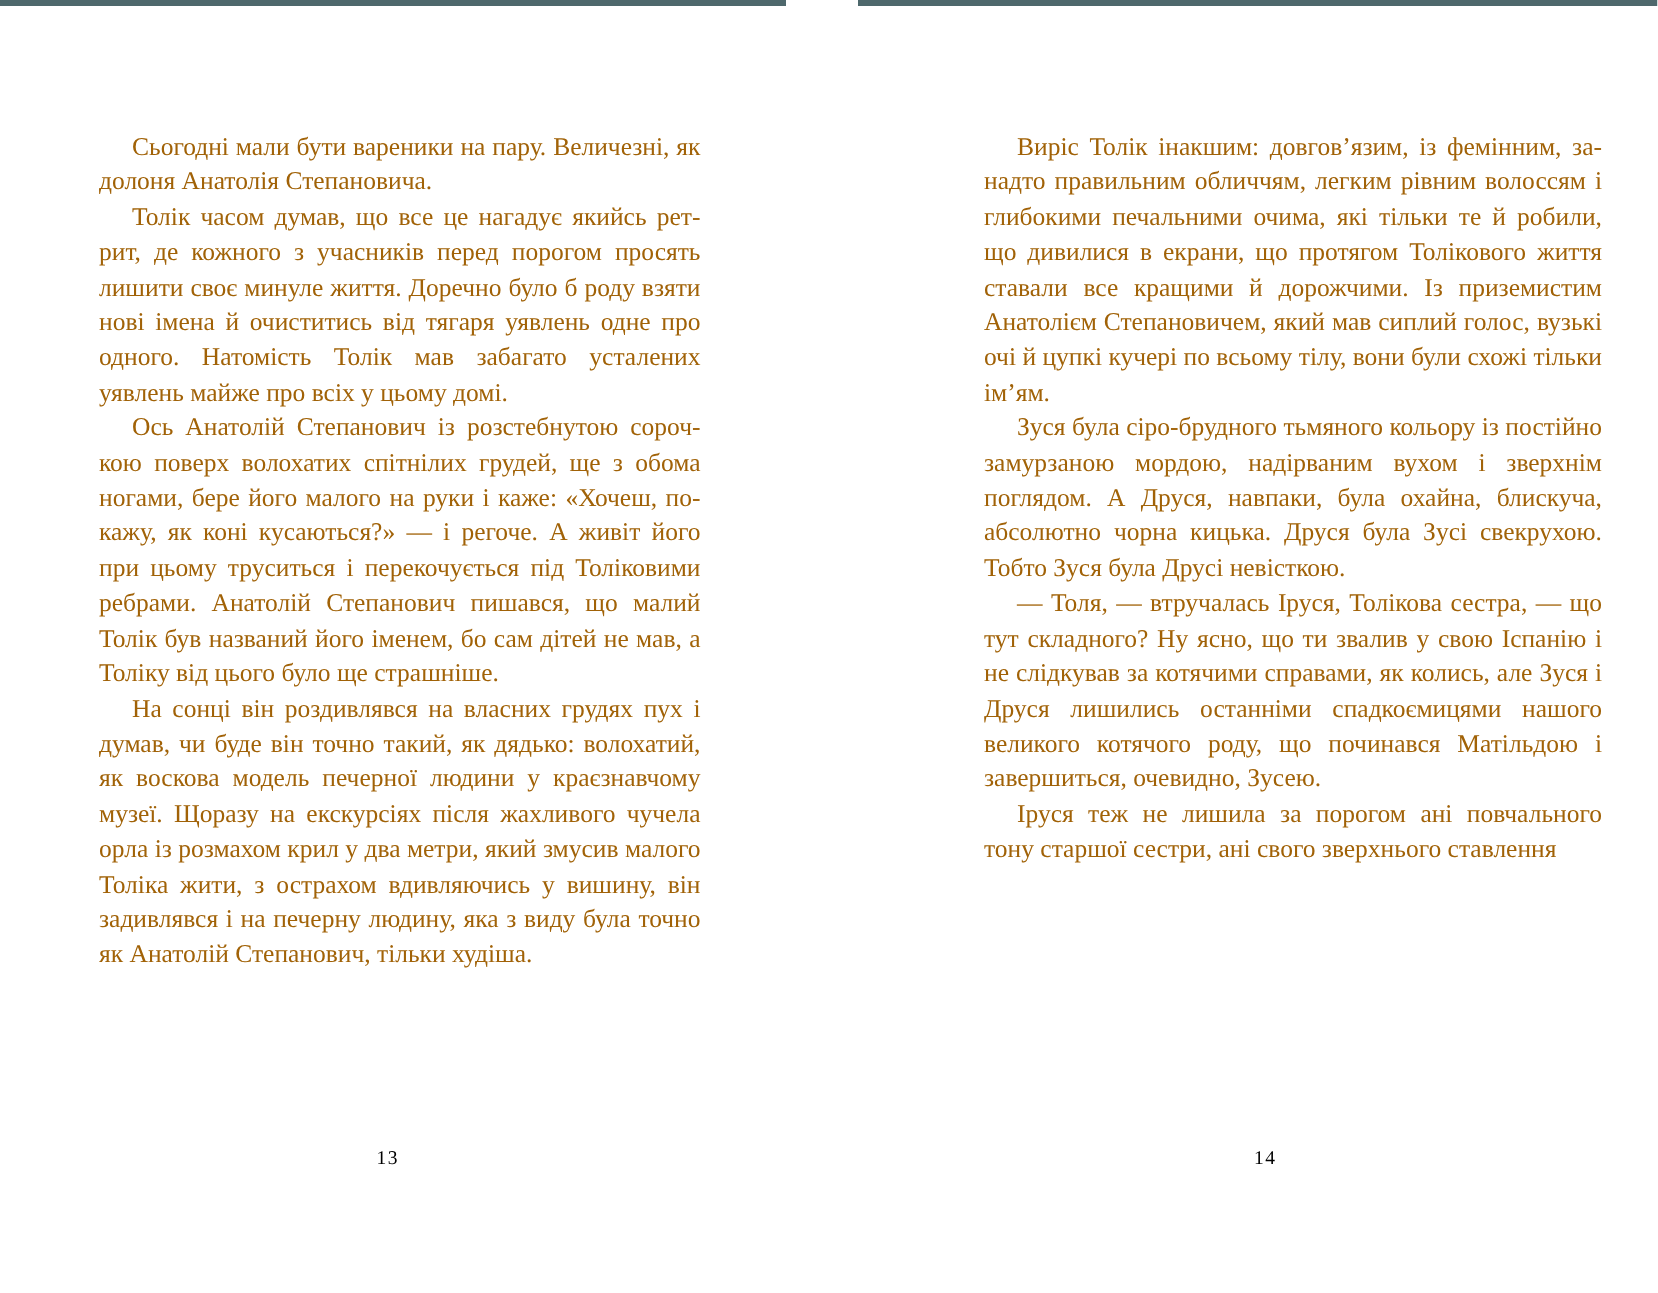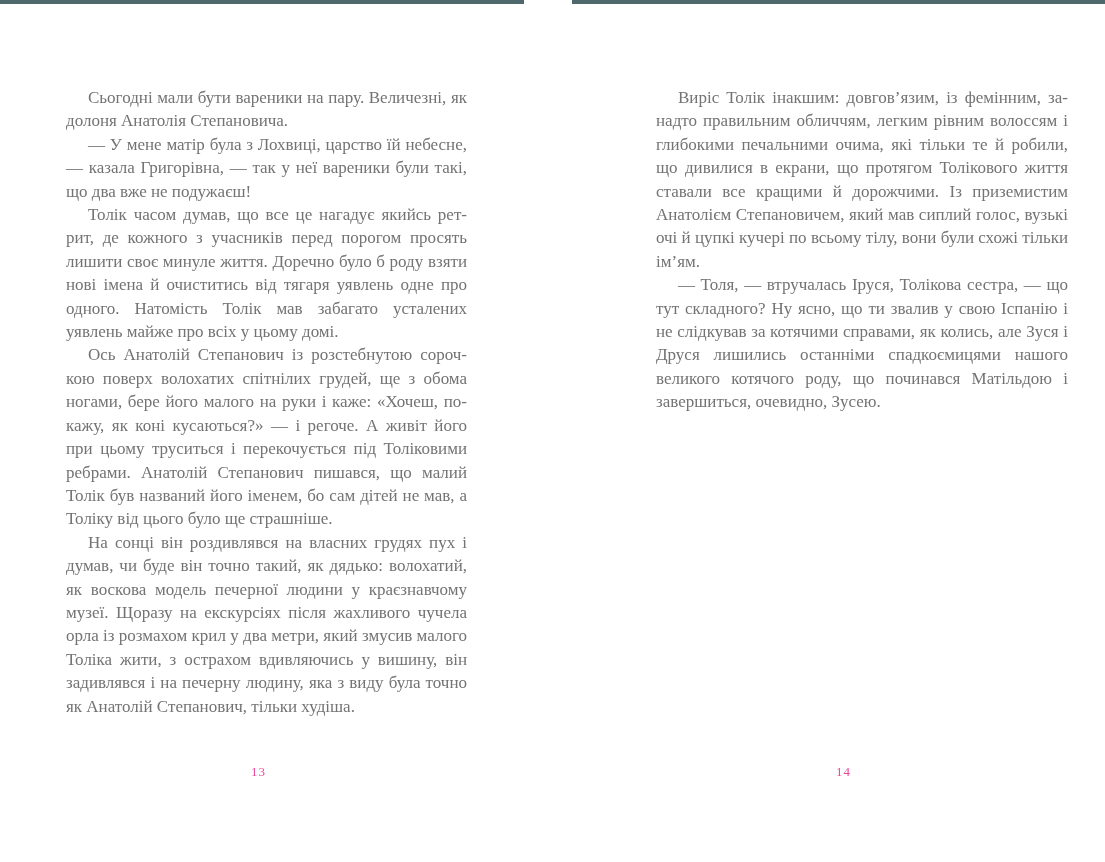--- a/index.html
+++ b/index.html
@@ -19,64 +19,65 @@
     top: 0;
     height: 4px;
     background: #4e686c;
   }
   .top-rule.left  { left: 0;    width: 524px; }
   .top-rule.right { left: 572px; width: 533px; }
 
   .page-col {
     position: absolute;
     top: 86px;
-    color: #737373;
+    color: #a16207;
     font-size: 17px;
     line-height: 23.4px;
     text-align: justify;
     hyphens: manual;
     -webkit-hyphens: manual;
   }
   .page-col p {
     margin: 0;
     padding: 0;
     text-indent: 22px;
   }
   .page-col.left  { left: 66px;  width: 401px; }
   .page-col.right { left: 656px; width: 412px; }
 
   .pagenum {
     position: absolute;
     top: 764px;
     font-size: 13px;
-    color: #ec4899;
+    color: #000000;
     text-align: center;
     letter-spacing: 1px;
     font-variant-numeric: oldstyle-nums;
   }
   .pagenum.left  { left: 66px;  width: 385px; }
   .pagenum.right { left: 646px; width: 395px; text-align: center; }
 </style>
 </head>
 <body>
 
 <div>
 
   <div class="top-rule left"></div>
   <div class="top-rule right"></div>
 
   <div class="page-col left">
     <p>Сьогодні мали бути вареники на пару. Величезні, як долоня Анатолія Степановича.</p>
-    <p>— У мене матір була з Лохвиці, царство їй небес­не, — казала Григорівна, — так у неї вареники були такі, що два вже не подужаєш!</p>
     <p>Толік часом думав, що все це нагадує якийсь рет­рит, де кожного з учасників перед порогом просять лишити своє минуле життя. Доречно було б роду взя­ти нові імена й очиститись від тягаря уявлень одне про одного. Натомість Толік мав забагато усталених уявлень майже про всіх у цьому домі.</p>
     <p>Ось Анатолій Степанович із розстебнутою сороч­кою поверх волохатих спітнілих грудей, ще з обома ногами, бере його малого на руки і каже: «Хочеш, по­кажу, як коні кусаються?» — і регоче. А живіт його при цьому труситься і перекочується під Толіковими ребрами. Анатолій Степанович пишався, що малий Толік був названий його іменем, бо сам дітей не мав, а Толіку від цього було ще страшніше.</p>
     <p>На сонці він роздивлявся на власних грудях пух і думав, чи буде він точно такий, як дядько: волохатий, як воскова модель печерної людини у краєзнавчому музеї. Щоразу на екскурсіях після жахливого чучела орла із розмахом крил у два метри, який змусив ма­лого Толіка жити, з острахом вдивляючись у вишину, він задивлявся і на печерну людину, яка з виду була точно як Анатолій Степанович, тільки худіша.</p>
   </div>
 
   <div class="page-col right">
     <p>Виріс Толік інакшим: довгов’язим, із фемінним, за­надто правильним обличчям, легким рівним волоссям і глибокими печальними очима, які тільки те й роби­ли, що дивилися в екрани, що протягом Толікового життя ставали все кращими й дорожчими. Із призе­мистим Анатолієм Степановичем, який мав сиплий голос, вузькі очі й цупкі кучері по всьому тілу, вони були схожі тільки ім’ям.</p>
+    <p>Зуся була сіро-брудного тьмяного кольору із постій­но замурзаною мордою, надірваним вухом і зверхнім поглядом. А Друся, навпаки, була охайна, блискуча, абсолютно чорна кицька. Друся була Зусі свекрухою. Тобто Зуся була Друсі невісткою.</p>
     <p>— Толя, — втручалась Іруся, Толікова сестра, — що тут складного? Ну ясно, що ти звалив у свою Іспанію і не слідкував за котячими справами, як колись, але Зуся і Друся лишились останніми спадкоємицями на­шого великого котячого роду, що починався Матіль­дою і завершиться, очевидно, Зусею.</p>
+    <p>Іруся теж не лишила за порогом ані повчального тону старшої сестри, ані свого зверхнього ставлення</p>
   </div>
 
   <div class="pagenum left">13</div>
   <div class="pagenum right">14</div>
 
 </div>
 
 </body></html>

